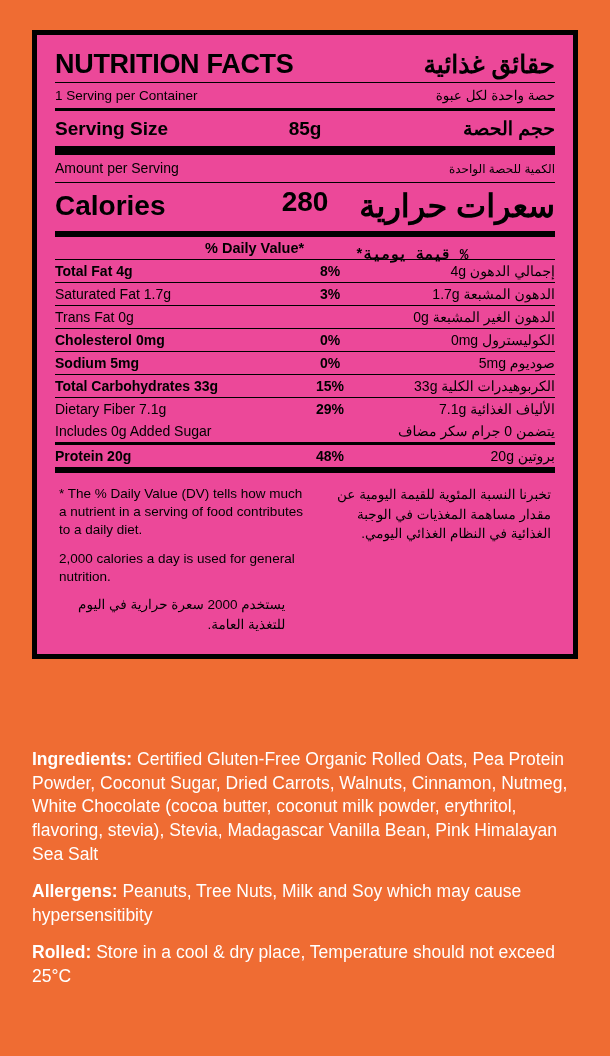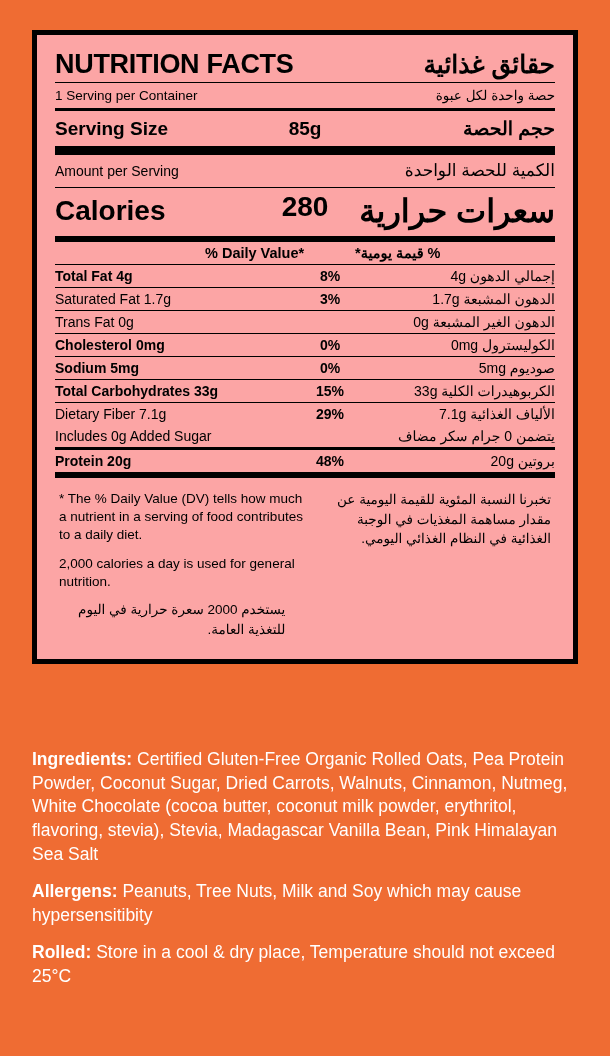--- a/index.html
+++ b/index.html
@@ -13,21 +13,21 @@
     font-family: "Liberation Sans", sans-serif;
     overflow: hidden;
   }
 
   .panel {
     position: absolute;
     left: 32px;
     top: 30px;
     width: 546px;
     box-sizing: border-box;
-    background: #fca5a5;
+    background: #ec4899;
     border: 5px solid #000000;
     padding: 14px 18px 10px 18px;
   }
 
   
   .row {
     display: flex;
     align-items: baseline;
     justify-content: space-between;
   }
@@ -90,21 +90,21 @@
     direction: rtl;
   }
 
   .amount-row {
     padding: 5px 0 6px 0;
   }
   .amount {
     font-size: 14px;
   }
   .amount-ar {
-    font-size: 17px;
+    font-size: 12px;
     direction: rtl;
   }
 
   .cal-row {
     position: relative;
     padding: 4px 0 6px 0;
     align-items: center;
   }
   .cal-label {
     font-size: 28px;
@@ -132,24 +132,25 @@
   .dv-en {
     position: absolute;
     left: 150px;
     top: 3px;
     font-size: 14.5px;
     font-weight: bold;
   }
   .dv-ar {
     position: absolute;
     left: 300px;
-    top: 3px;
+    top: 9px;
     font-size: 14.5px;
     font-weight: bold;
     direction: rtl;
+    font-family: Liberation Mono, monospace;
   }
 
   
   .nutri {
     width: 100%;
     border-collapse: collapse;
   }
   .nutri td {
     padding: 3px 0 3px 0;
     font-size: 14px;

